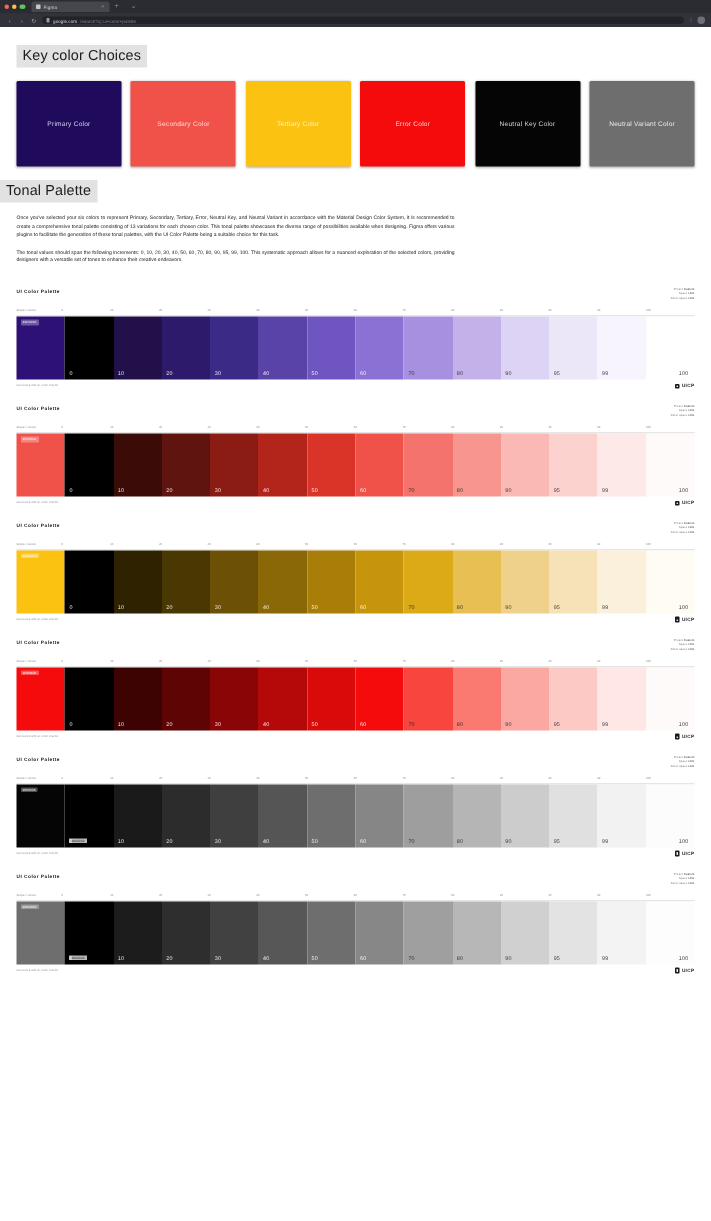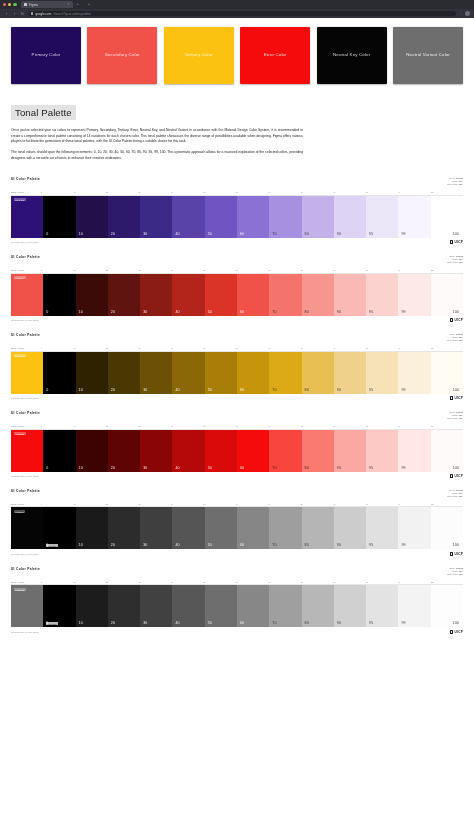--- a/index.html
+++ b/index.html
@@ -104,21 +104,21 @@
     box-shadow: 0 0.5px 1.6px rgba(0,0,0,.28);
   }
   .swatch-label {
     font-size: 4.4px;
     line-height: 1.45;
     letter-spacing: .15px;
     padding: 0 3px;
   }
 
   
-  #tonal-heading-wrap { margin-top: 18px; padding-left: 11px; }
+  #tonal-heading-wrap { margin-top: 6px; }
   #tonal-copy { padding: 0 11px; margin-top: 8px; }
   #tonal-copy p {
     font-size: 3.35px;
     line-height: 1.62;
     color: #1b1b1b;
     text-align: justify;
     max-width: 292px;
   }
   #tonal-copy p + p { margin-top: 6px; }
 
@@ -271,20 +271,23 @@
     </div>
     <div class="tb-right">
       <span class="tb-icon">⋮</span>
       <span class="avatar-dot"></span>
     </div>
   </div>
 </div>
 
 <div id="page">
 
+  <div style="padding-left:11px; padding-top:9px;">
+    <span class="section-heading">Key color Choices</span>
+  </div>
 
   <div id="key-colors">
       <div class="swatch" style="background: rgb(31, 10, 92);">
         <span class="swatch-label" style="color: rgb(217, 212, 234);">Primary Color</span>
       </div>
       <div class="swatch" style="background: rgb(240, 82, 74);">
         <span class="swatch-label" style="color: rgb(255, 217, 214);">Secondary Color</span>
       </div>
       <div class="swatch" style="background: rgb(252, 194, 18);">
         <span class="swatch-label" style="color: rgb(255, 241, 194);">Tertiary Color</span>

